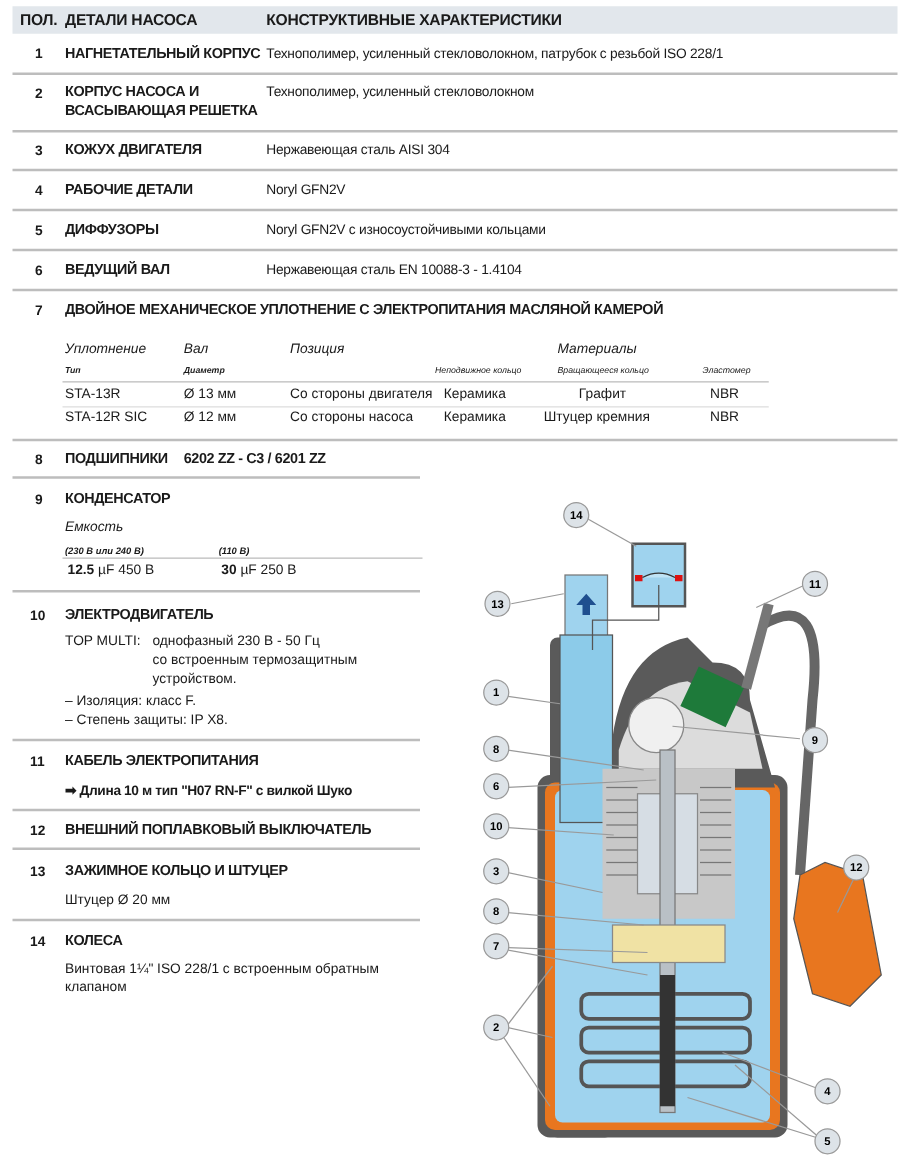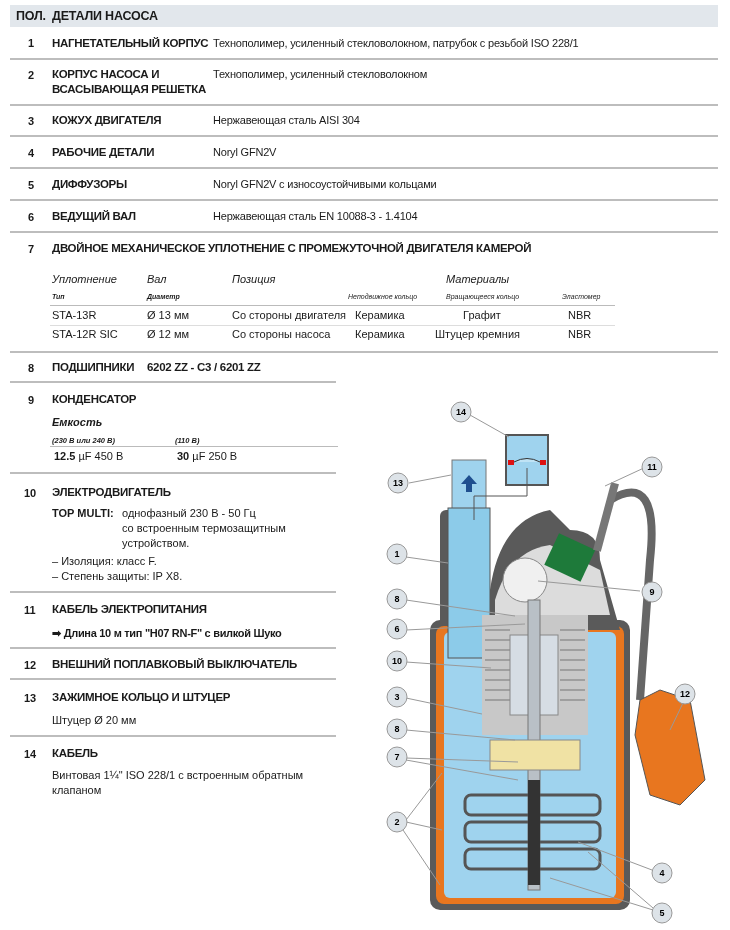--- a/index.html
+++ b/index.html
@@ -11,29 +11,30 @@
   .title { position:absolute; left:52px; font-weight:bold; font-size:11.5px; letter-spacing:-0.3px; line-height:16px; }
   .desc { position:absolute; left:213px; font-size:11px; letter-spacing:-0.2px; line-height:16px; }
   .sep { position:absolute; height:2px; background:#bdbdbd; }
   .sep.full { left:10px; width:708px; }
   .sep.half { left:10px; width:326px; }
   .it { font-style:italic; }
   .seal { position:absolute; font-size:11px; }
   .seal.b { font-weight:normal; }
   .small { font-size:7px; font-style:italic; font-weight:bold; }
   .sub { font-size:11px; position:absolute; line-height:15px; }
-  .bold { font-weight:bold; }
+  .bold { font-weight:normal; }
   svg text { font-family:"Liberation Sans", sans-serif; }
 </style>
 </head>
 <body>
 
 <div class="hdr">
   <span style="left:6px">ПОЛ.</span>
   <span style="left:42px">ДЕТАЛИ НАСОСА</span>
+  <span style="left:203px">КОНСТРУКТИВНЫЕ ХАРАКТЕРИСТИКИ</span>
 </div>
 
 <div>
   <span class="num" style="top:37px;left:28px">1</span>
   <span class="title" style="top:35px">НАГНЕТАТЕЛЬНЫЙ КОРПУС</span>
   <span class="desc" style="top:35px">Технополимер, усиленный стекловолокном, патрубок с резьбой ISO 228/1</span>
 </div>
 <div class="sep full" style="top:58px"></div>
 
 <div>
@@ -67,21 +68,21 @@
 
 <div>
   <span class="num" style="top:211px;left:28px">6</span>
   <span class="title" style="top:208px">ВЕДУЩИЙ ВАЛ</span>
   <span class="desc" style="top:208px">Нержавеющая сталь EN 10088-3 - 1.4104</span>
 </div>
 <div class="sep full" style="top:231px"></div>
 
 <div>
   <span class="num" style="top:243px;left:28px">7</span>
-  <span class="title" style="top:240px">ДВОЙНОЕ МЕХАНИЧЕСКОЕ УПЛОТНЕНИЕ С ПРОМЕЖУТОЧНОЙ ДВИГАТЕЛЯ КАМЕРОЙ</span>
+  <span class="title" style="top:240px">ДВОЙНОЕ МЕХАНИЧЕСКОЕ УПЛОТНЕНИЕ С ЭЛЕКТРОПИТАНИЯ МАСЛЯНОЙ КАМЕРОЙ</span>
 </div>
 
 <div>
   <span class="seal b it" style="left:52px;top:273px;font-size:11px">Уплотнение</span>
   <span class="seal b it" style="left:147px;top:273px">Вал</span>
   <span class="seal it" style="left:232px;top:273px">Позиция</span>
   <span class="seal it" style="left:446px;top:273px">Материалы</span>
 
   <span class="seal small" style="left:52px;top:293px">Тип</span>
   <span class="seal small" style="left:147px;top:293px">Диаметр</span>
@@ -156,21 +157,21 @@
 
 <div>
   <span class="num" style="top:692px;left:24px">13</span>
   <span class="title" style="top:689px">ЗАЖИМНОЕ КОЛЬЦО И ШТУЦЕР</span>
   <span class="sub" style="left:52px;top:713px">Штуцер Ø 20 мм</span>
 </div>
 <div class="sep half" style="top:735px"></div>
 
 <div>
   <span class="num" style="top:748px;left:24px">14</span>
-  <span class="title" style="top:745px">КАБЕЛЬ</span>
+  <span class="title" style="top:745px">КОЛЕСА</span>
   <span class="sub" style="left:52px;top:768px">Винтовая 1¼" ISO 228/1 с встроенным обратным</span>
   <span class="sub" style="left:52px;top:783px">клапаном</span>
 </div>
 
 <svg style="position:absolute;left:370px;top:390px" width="360" height="540" viewBox="0 0 360 540">
 
   <g>
     <rect x="70" y="120" width="50" height="400" rx="6" fill="#5a5a5a"></rect>
     <rect x="60" y="230" width="200" height="290" rx="10" fill="#5a5a5a"></rect>
     <rect x="66" y="236" width="188" height="278" rx="8" fill="#e8761f"></rect>

